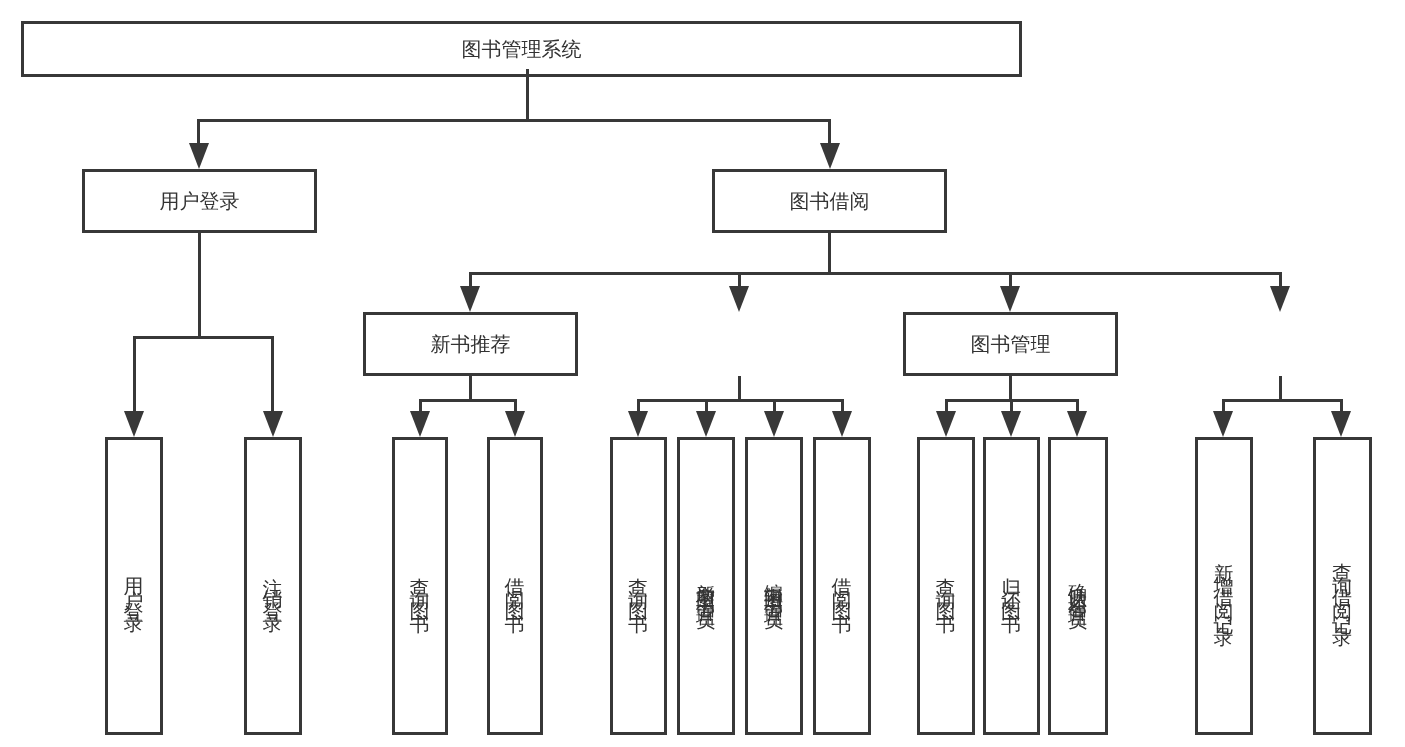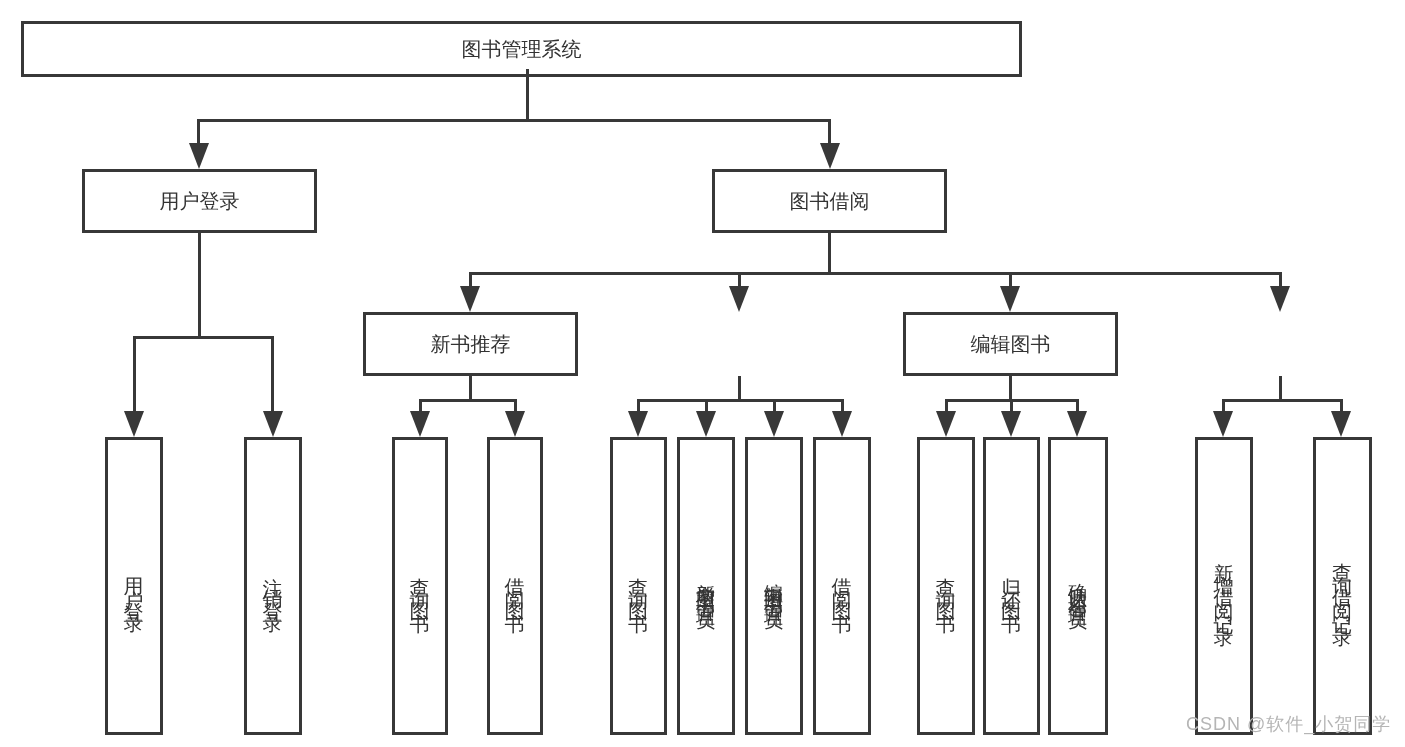--- a/index.html
+++ b/index.html
@@ -56,21 +56,21 @@
 <body>
 
 <div id="canvas">
 
   <div class="node" style="left:21px;top:13px;width:1001px;height:56px;margin-top:8px;">图书管理系统</div>
 
   <div class="node" style="left:82px;top:169px;width:235px;height:64px;">用户登录</div>
   <div class="node" style="left:712px;top:169px;width:235px;height:64px;">图书借阅</div>
 
   <div class="node" style="left:363px;top:312px;width:215px;height:64px;">新书推荐</div>
-  <div class="node" style="left:903px;top:312px;width:215px;height:64px;">编辑图书</div>
+  <div class="node" style="left:903px;top:312px;width:215px;height:64px;">图书管理</div>
 
   <div class="node vnode" style="left:105px;top:437px;width:58px;height:298px;">用户登录</div>
   <div class="node vnode" style="left:244px;top:437px;width:58px;height:298px;">注销登录</div>
 
   <div class="node vnode" style="left:392px;top:437px;width:56px;height:298px;">查询图书</div>
   <div class="node vnode" style="left:487px;top:437px;width:56px;height:298px;">借阅图书</div>
 
   <div class="node vnode" style="left:610px;top:437px;width:57px;height:298px;">查询图书</div>
   <div class="node vnode mgr" style="left:677px;top:437px;width:58px;height:298px;">新增图书（管理员）</div>
   <div class="node vnode mgr" style="left:745px;top:437px;width:58px;height:298px;">编辑图书（管理员）</div>
@@ -135,15 +135,14 @@
   <div class="arrow" style="left:1001px;top:411px;"></div>
   <div class="arrow" style="left:1067px;top:411px;"></div>
 
   <div class="vl" style="left:1279px;top:376px;height:26px;"></div>
   <div class="hl" style="left:1222px;top:399px;width:121px;"></div>
   <div class="vl" style="left:1222px;top:399px;height:15px;"></div>
   <div class="vl" style="left:1340px;top:399px;height:15px;"></div>
   <div class="arrow" style="left:1213px;top:411px;"></div>
   <div class="arrow" style="left:1331px;top:411px;"></div>
 
-  <div class="watermark">CSDN @软件_小贺同学</div>
 
 </div>
 
 </body></html>

